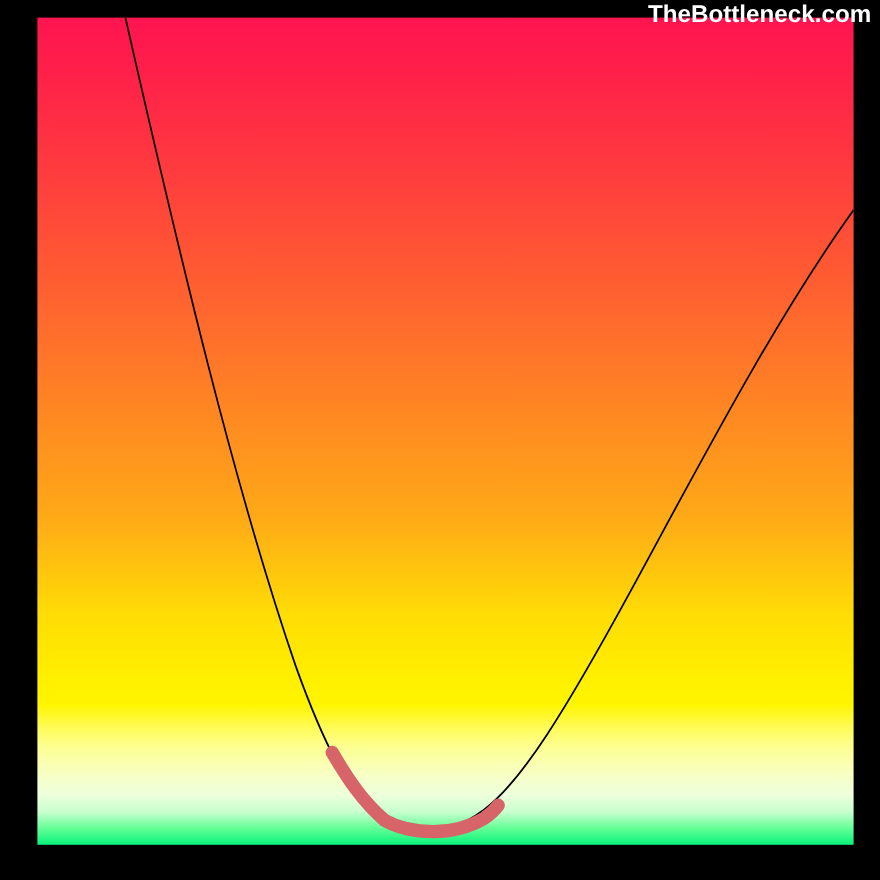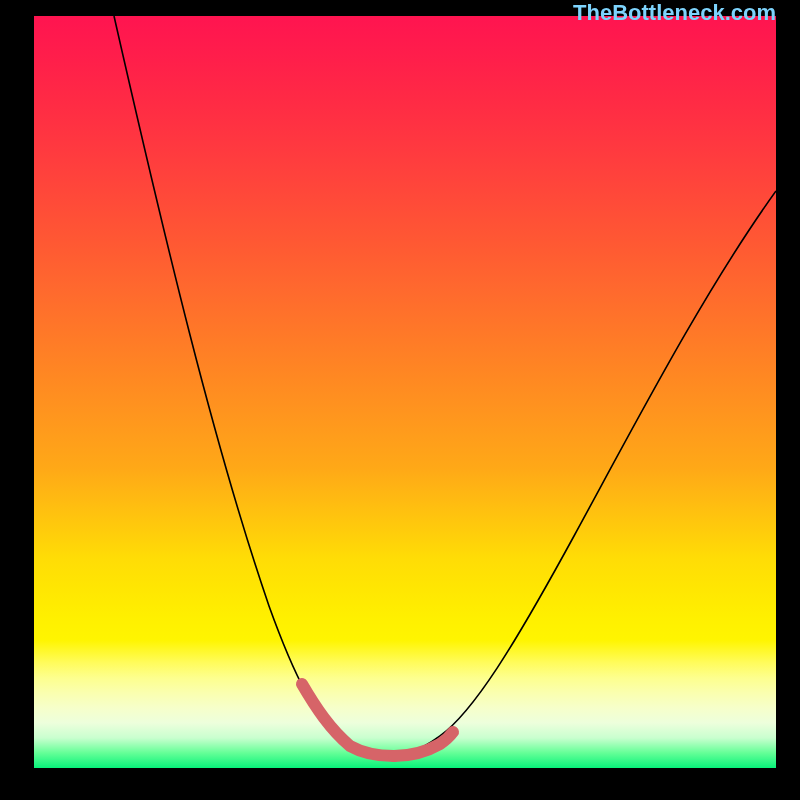--- a/index.html
+++ b/index.html
@@ -7,21 +7,21 @@
 .plot{position:absolute;left:34px;top:16px;width:742px;height:752px;
 background:linear-gradient(to bottom,
 #ff1450 0%,#ff1f4a 6%,#ff2c44 12%,#ff3a3f 18%,#ff4939 24%,
 #ff5833 30%,#ff682e 36%,#ff7828 42%,#ff8822 48%,#ff981d 54%,
 #ffa817 60%,#ffb912 64%,#ffca0c 68%,#ffdc06 72%,#ffe602 76%,
 #fff000 80%,#fff500 83%,#fffc5c 86%,#fdff8e 88%,#faffaf 90%,
 #f6ffca 92%,#edffdc 94%,#c9ffcf 96%,#64ff97 98%,#08f27a 100%)}
 svg{position:absolute;left:34px;top:16px;width:742px;height:752px}
 .curve{fill:none;stroke:#000;stroke-width:1.6}
 .band{fill:none;stroke:#d66468;stroke-width:12;stroke-linecap:round}
-.wm{position:absolute;right:24px;top:0;font:700 22px Arial,Helvetica,sans-serif;color:#7dd3fc}
+.wm{position:absolute;right:8px;top:0;font:700 22px Arial,Helvetica,sans-serif;color:#ffffff}
 </style>
 </head>
 <body>
 
 <div class="frame">
   <div class="plot"></div>
   <svg viewBox="0 0 742 752">
     <path class="curve" d="M 80 0 C 130 220 180 430 235 590 C 262 665 282 700 306 724 C 320 735 334 740 352 740 C 370 740 384 736 406 720 C 440 695 480 630 540 520 C 600 410 670 275 742 175"></path>
     <path class="band" d="M 268 668 C 282 692 296 713 316 730 C 330 738 344 740 360 740"></path>
     <path class="band" d="M 360 740 C 376 740 392 736 406 728 C 412 724 416 720 419 716"></path>

